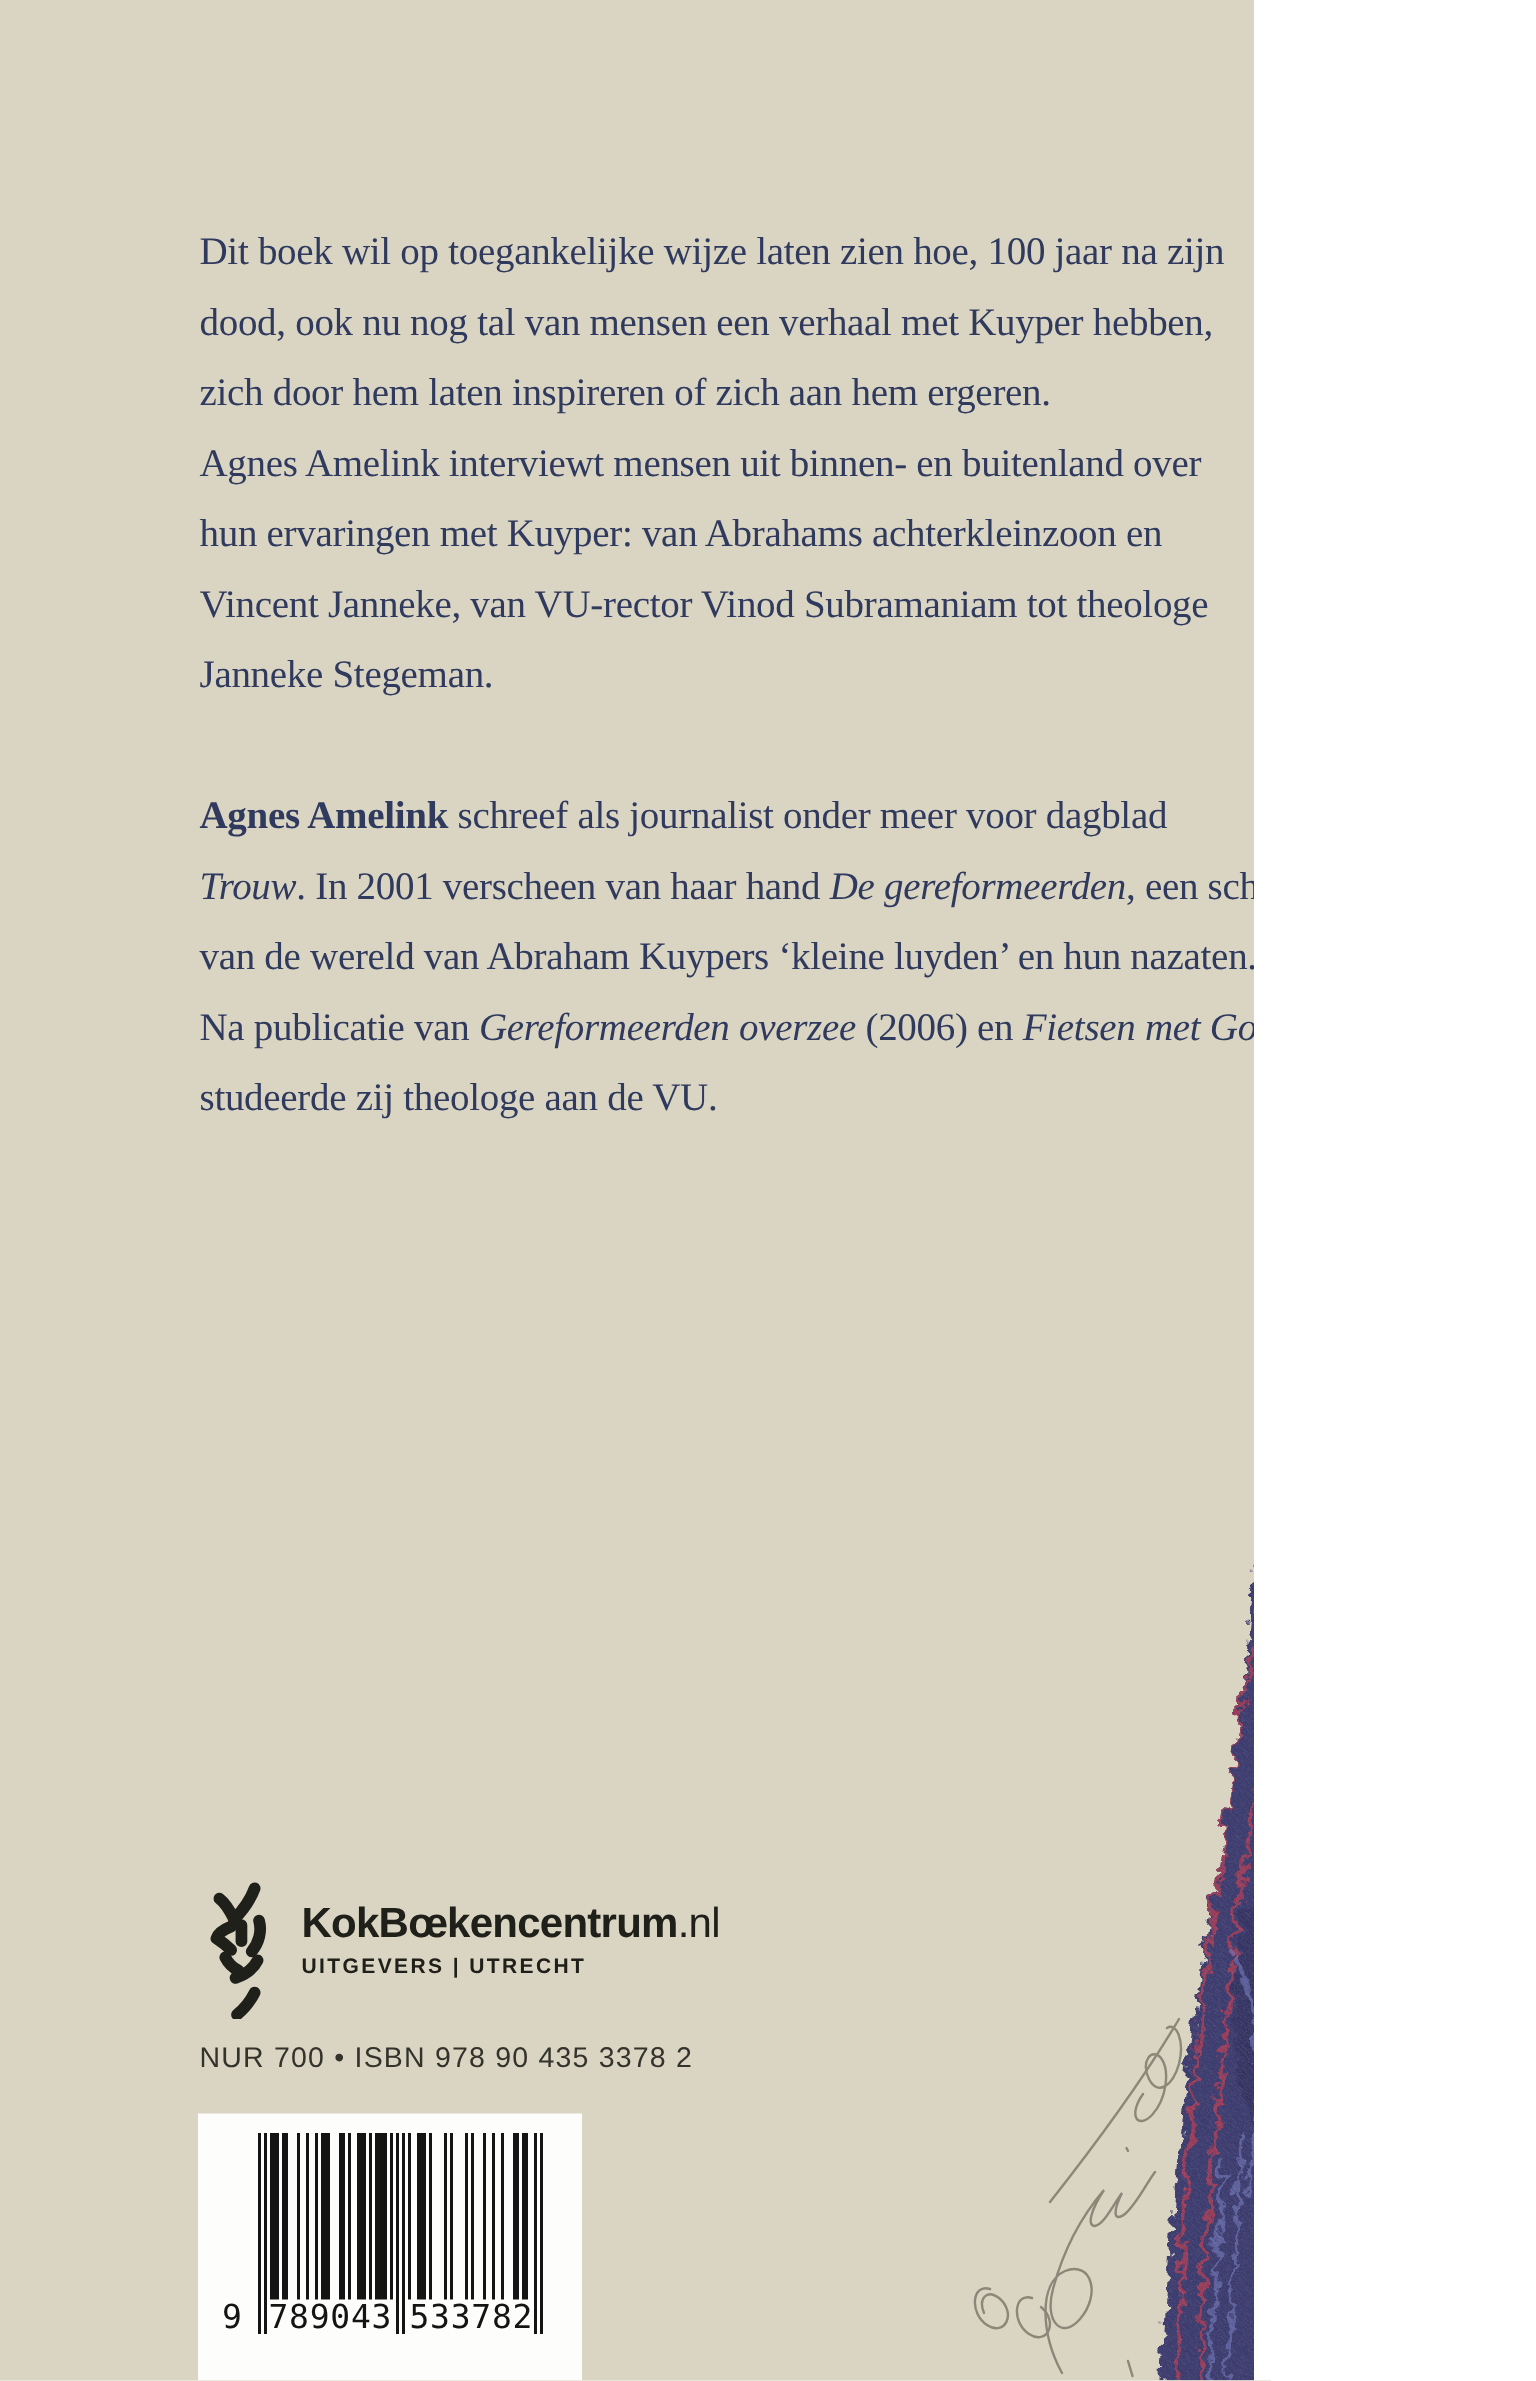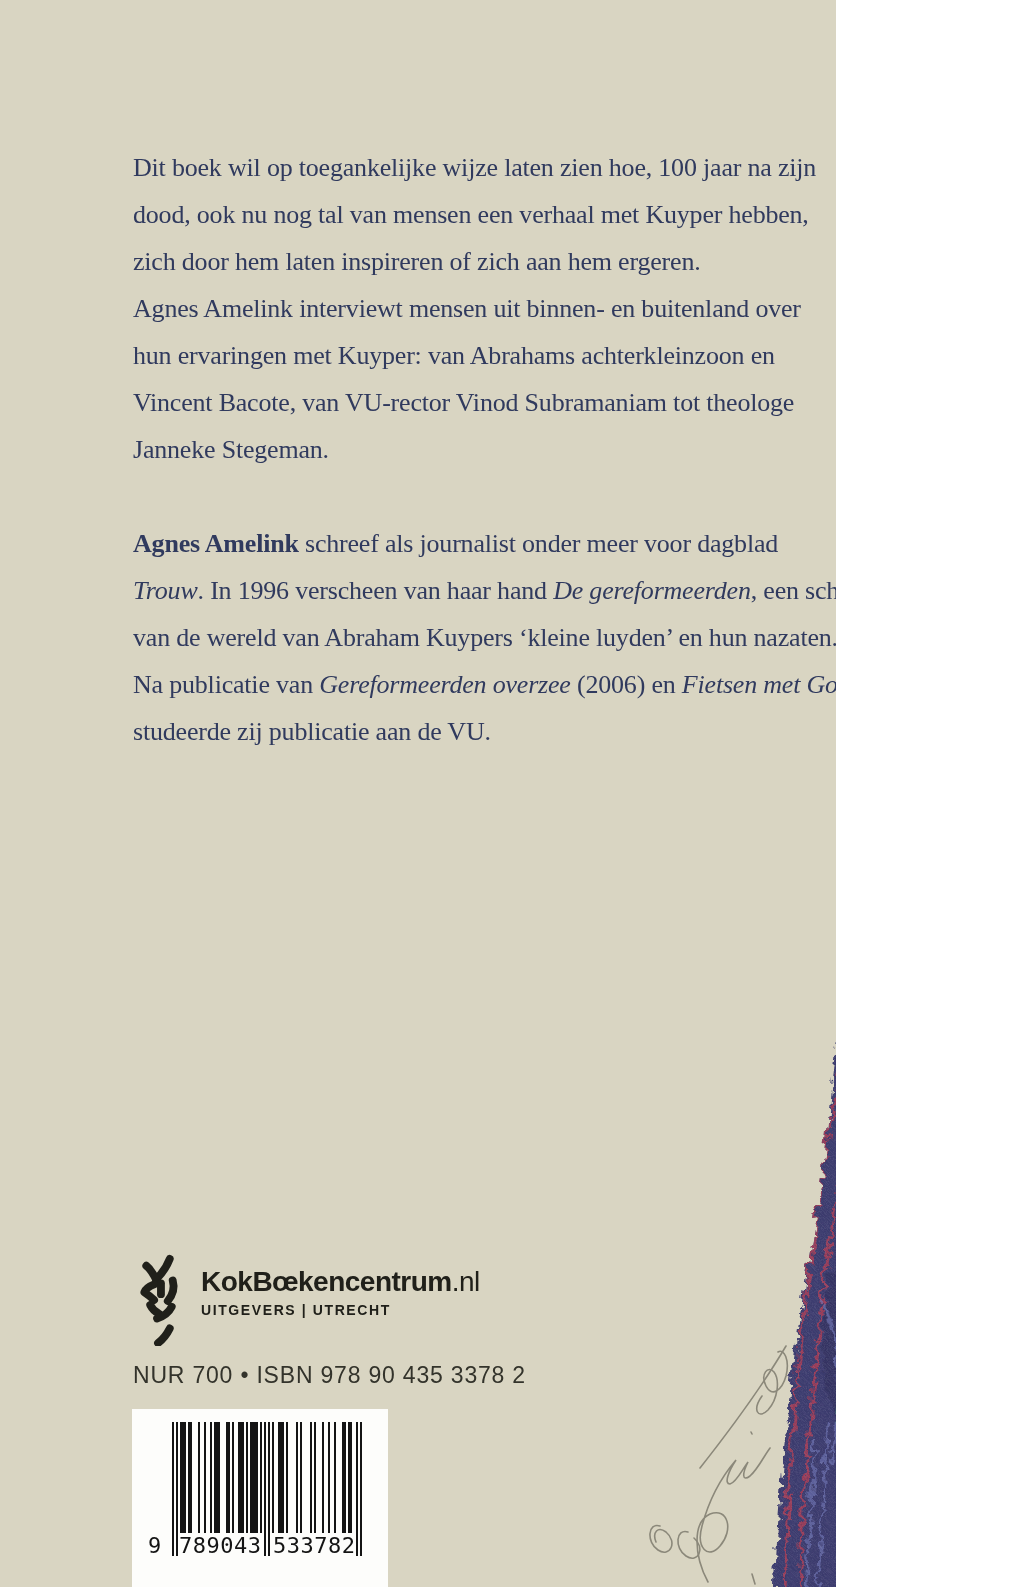--- a/index.html
+++ b/index.html
@@ -16,21 +16,21 @@
   
   .logo{position:absolute;left:133px;top:1254px;display:flex;align-items:flex-start;}
   .logo-mark{width:52px;height:92px;flex:0 0 auto;}
   .logo-text{margin-left:16px;padding-top:14px;font-family:"Liberation Sans", sans-serif;color:var(--logoink);}
   .brand{font-size:28px;font-weight:bold;letter-spacing:-0.5px;line-height:28px;}
   .brand .nl{font-weight:normal;}
   .tagline{font-size:14px;font-weight:bold;letter-spacing:1.6px;margin-top:6px;}
 
   
   .metaline{position:absolute;left:133px;top:1362px;font-family:"Liberation Sans", sans-serif;
-            font-size:23px;letter-spacing:0.8px;color:var(--nurink);text-align:center;}
+            font-size:19px;letter-spacing:0.8px;color:var(--nurink);text-align:center;}
 
   
   .barcode-box{position:absolute;left:132px;top:1409px;width:256px;height:178px;background:var(--boxwhite);}
   .bars{position:absolute;left:40px;top:13px;width:190px;height:134px;display:flex;}
   .module{width:2px;height:120px;background:transparent;}
   .module.bar{background:var(--barink);}
   .module.guard{height:134px;}
   .bc-digits{position:absolute;top:124px;left:0;width:256px;height:30px;
              font-family:"DejaVu Sans Mono", monospace;font-size:22px;color:var(--barink);}
   .bc-d1{position:absolute;left:16px;top:0;}
@@ -45,29 +45,29 @@
 
 <div class="cover">
 
   <div class="textblock">
     <div>
         <div class="tline"><span>Dit boek wil op toegankelijke wijze laten zien hoe, 100 jaar na zijn</span></div>
         <div class="tline"><span>dood, ook nu nog tal van mensen een verhaal met Kuyper hebben,</span></div>
         <div class="tline"><span>zich door hem laten inspireren of zich aan hem ergeren.</span></div>
         <div class="tline"><span>Agnes Amelink interviewt mensen uit binnen- en buitenland over</span></div>
         <div class="tline"><span>hun ervaringen met Kuyper: van Abrahams achterkleinzoon en</span></div>
-        <div class="tline"><span>Vincent Bacote, van VU-rector Vinod Subramaniam tot theologe</span></div>
+        <div class="tline"><span>Vincent Janneke, van VU-rector Vinod Subramaniam tot theologe</span></div>
         <div class="tline"><span>Janneke Stegeman.</span></div>
       </div>
     <div class="bio">
         <div class="tline"><span class="b">Agnes Amelink</span><span> schreef als journalist onder meer voor dagblad</span></div>
-        <div class="tline"><span class="i">Trouw</span><span>. In 1996 verscheen van haar hand </span><span class="i">De gereformeerden</span><span>, een schets</span></div>
+        <div class="tline"><span class="i">Trouw</span><span>. In 2001 verscheen van haar hand </span><span class="i">De gereformeerden</span><span>, een schets</span></div>
         <div class="tline"><span>van de wereld van Abraham Kuypers ‘kleine luyden’ en hun nazaten.</span></div>
         <div class="tline"><span>Na publicatie van </span><span class="i">Gereformeerden overzee</span><span> (2006) en </span><span class="i">Fietsen met God</span><span> (2007)</span></div>
-        <div class="tline"><span>studeerde zij publicatie aan de VU.</span></div>
+        <div class="tline"><span>studeerde zij theologe aan de VU.</span></div>
       </div>
   </div>
 
   <div class="logo">
     <svg class="logo-mark" viewBox="0 0 50 94">
       <g fill="none" stroke="var(--logoink)" stroke-width="8" stroke-linecap="round" stroke-linejoin="round">
         <path d="M36,5 C33,13 28,20 22,26"></path>
         <path d="M12,12 C16,15 19,20 22,26"></path>
         <path d="M20,31 C15,33 11,36 10,39 C13,41 17,44 20,47"></path>
         <path d="M27,30 C27,34 27,38 27,41"></path>

